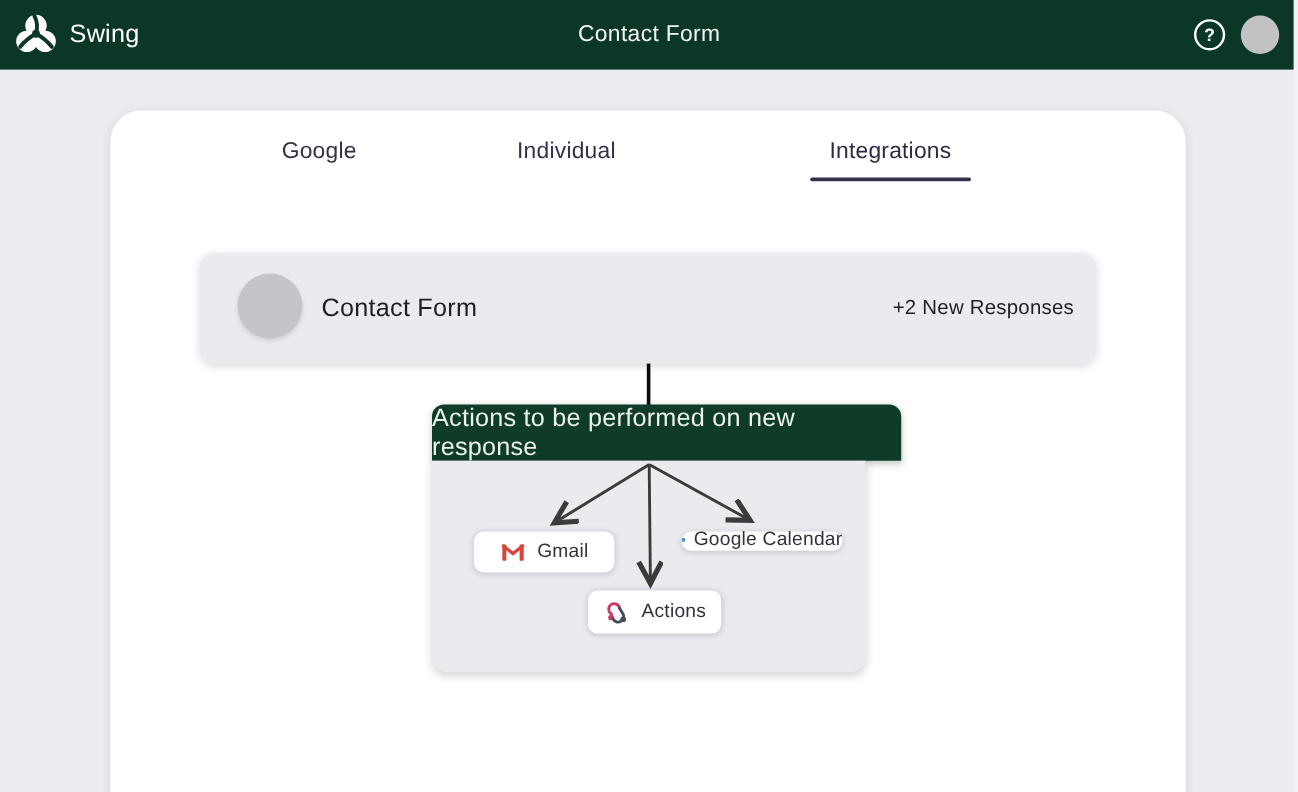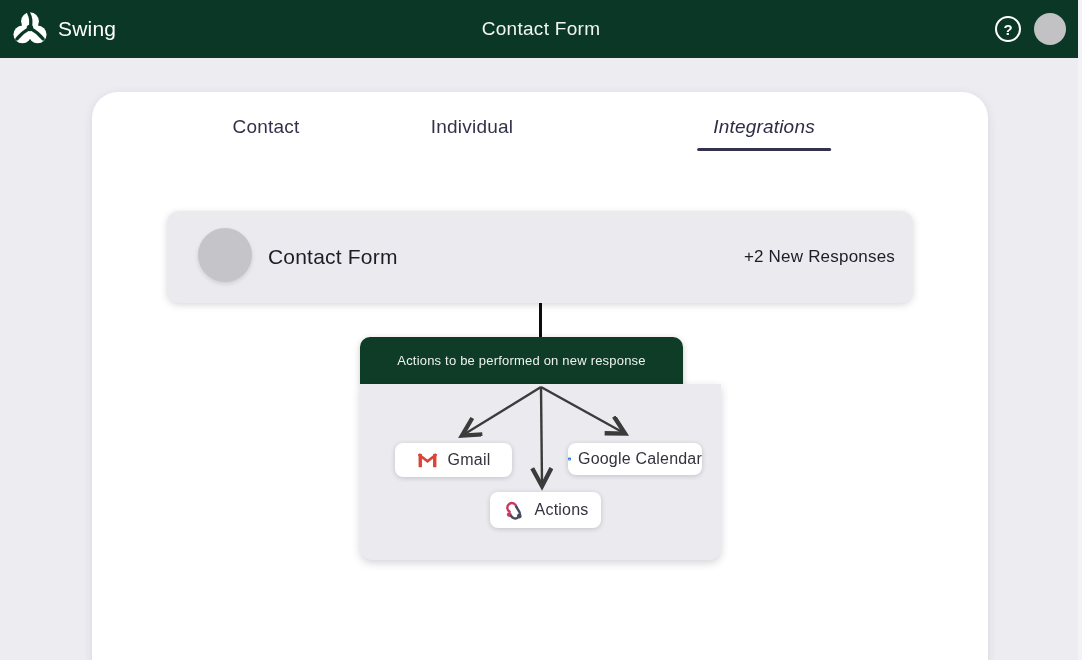--- a/index.html
+++ b/index.html
@@ -48,21 +48,21 @@
   }
 
   
   .tab{
     position:absolute;top:116px;transform:translateX(-50%);
     font-size:19px;color:#32324a;letter-spacing:.2px;cursor:pointer;
     white-space:nowrap;
   }
   .tab.t1{left:266px;}
   .tab.t2{left:472px;}
-  .tab.t3{left:764px;font-style:italic;}
+  .tab.t3{left:742px;}
   .tab.active{color:#2c2c44;}
   .tab.active::after{
     content:"";position:absolute;left:50%;transform:translateX(-50%);
     top:32px;width:134px;height:3px;background:#32324a;border-radius:2px;
   }
 
   
   .form-panel{
     position:absolute;left:167px;top:211px;width:746px;height:92px;
     background:#ebeaef;border-radius:12px;
@@ -84,44 +84,43 @@
   }
 
   
   .connector-line{
     position:absolute;left:539px;top:303px;width:3px;height:35px;
     background:#0c0c0c;
   }
 
   
   .actions-header{
-    position:absolute;left:360px;top:337px;width:323px;height:47px;
+    position:absolute;left:360px;top:337px;width:391px;height:47px;
     background:#0e3c27;border-radius:10px 10px 0 0;
     display:flex;align-items:center;justify-content:center;
-    color:#eef2ee;font-size:13px;letter-spacing:.2px;
+    color:#eef2ee;font-size:21px;letter-spacing:.2px;
     box-shadow:0 2px 6px rgba(20,40,30,.25);
-    text-align:right;
   }
   .actions-body{
     position:absolute;left:360px;top:384px;width:361px;height:176px;
     background:#ebeaef;border-radius:0 0 12px 12px;
     box-shadow:0 3px 8px rgba(40,40,60,.20);
   }
   .arrows-svg{position:absolute;left:360px;top:384px;width:361px;height:176px;pointer-events:none;}
 
   
   .chip{
     position:absolute;background:#ffffff;border-radius:8px;
     box-shadow:0 1px 5px rgba(30,30,50,.20);
     display:flex;align-items:center;justify-content:center;gap:10px;
     cursor:pointer;
   }
   .chip .chip-label{font-size:16px;color:#33333d;letter-spacing:.2px;white-space:nowrap;}
   .chip.gmail{left:395px;top:443px;width:117px;height:34px;}
-  .chip.gcal{left:568px;top:443px;width:134px;height:32px;gap:7px;}
+  .chip.gcal{left:568px;top:443px;width:134px;height:16px;gap:7px;align-items:flex-end;}
   .chip.webhook{left:490px;top:492px;width:111px;height:36px;}
 </style>
 </head>
 <body>
 
 <div class="screen">
 
   <div class="topbar">
     <div class="brand">
       <svg class="logo" viewBox="0 0 44 44">
@@ -142,21 +141,21 @@
     </div>
     <div class="topbar-title">Contact Form</div>
     <div class="help-btn">?</div>
     <div class="topbar-avatar"></div>
   </div>
 
   <div class="scroll-track"></div>
 
   <div class="main-card"></div>
 
-  <div class="tab t1">Contact</div>
+  <div class="tab t1">Google</div>
   <div class="tab t2">Individual</div>
   <div class="tab t3 active">Integrations</div>
 
   <div class="form-panel">
     <div class="form-avatar"></div>
     <div class="form-title">Contact Form</div>
     <div class="responses-badge">+2 New Responses</div>
   </div>
 
   <div class="connector-line"></div>

